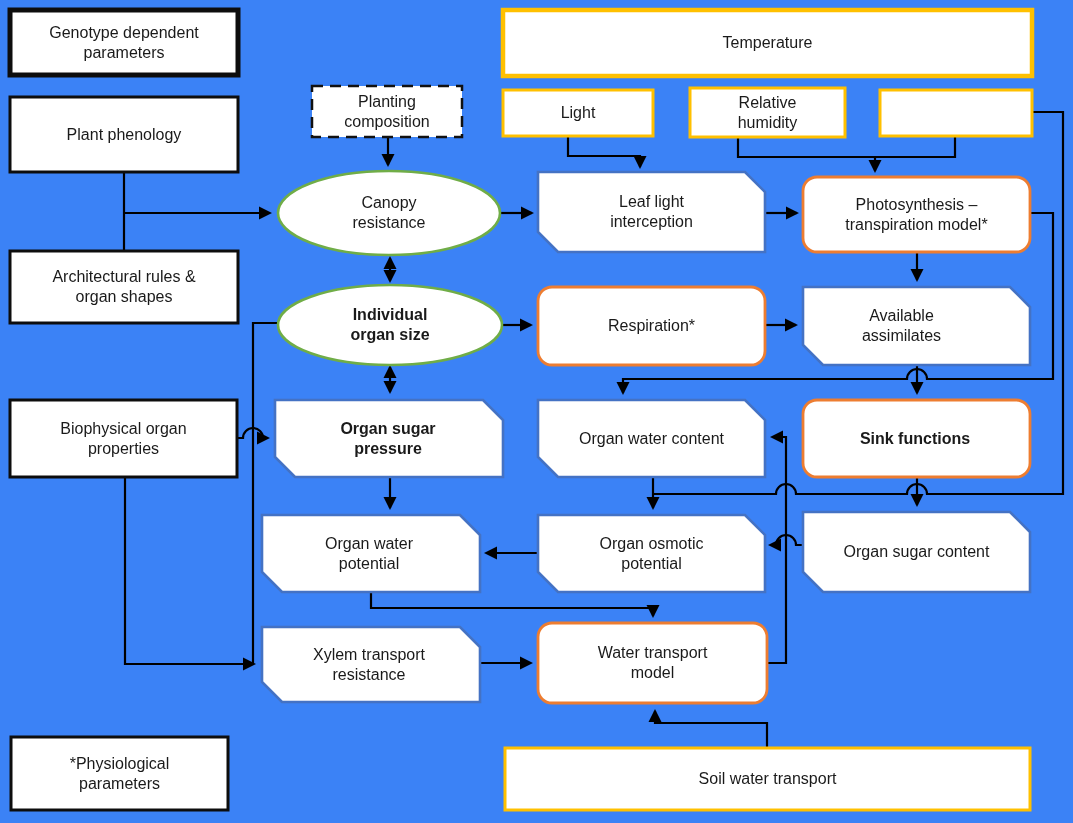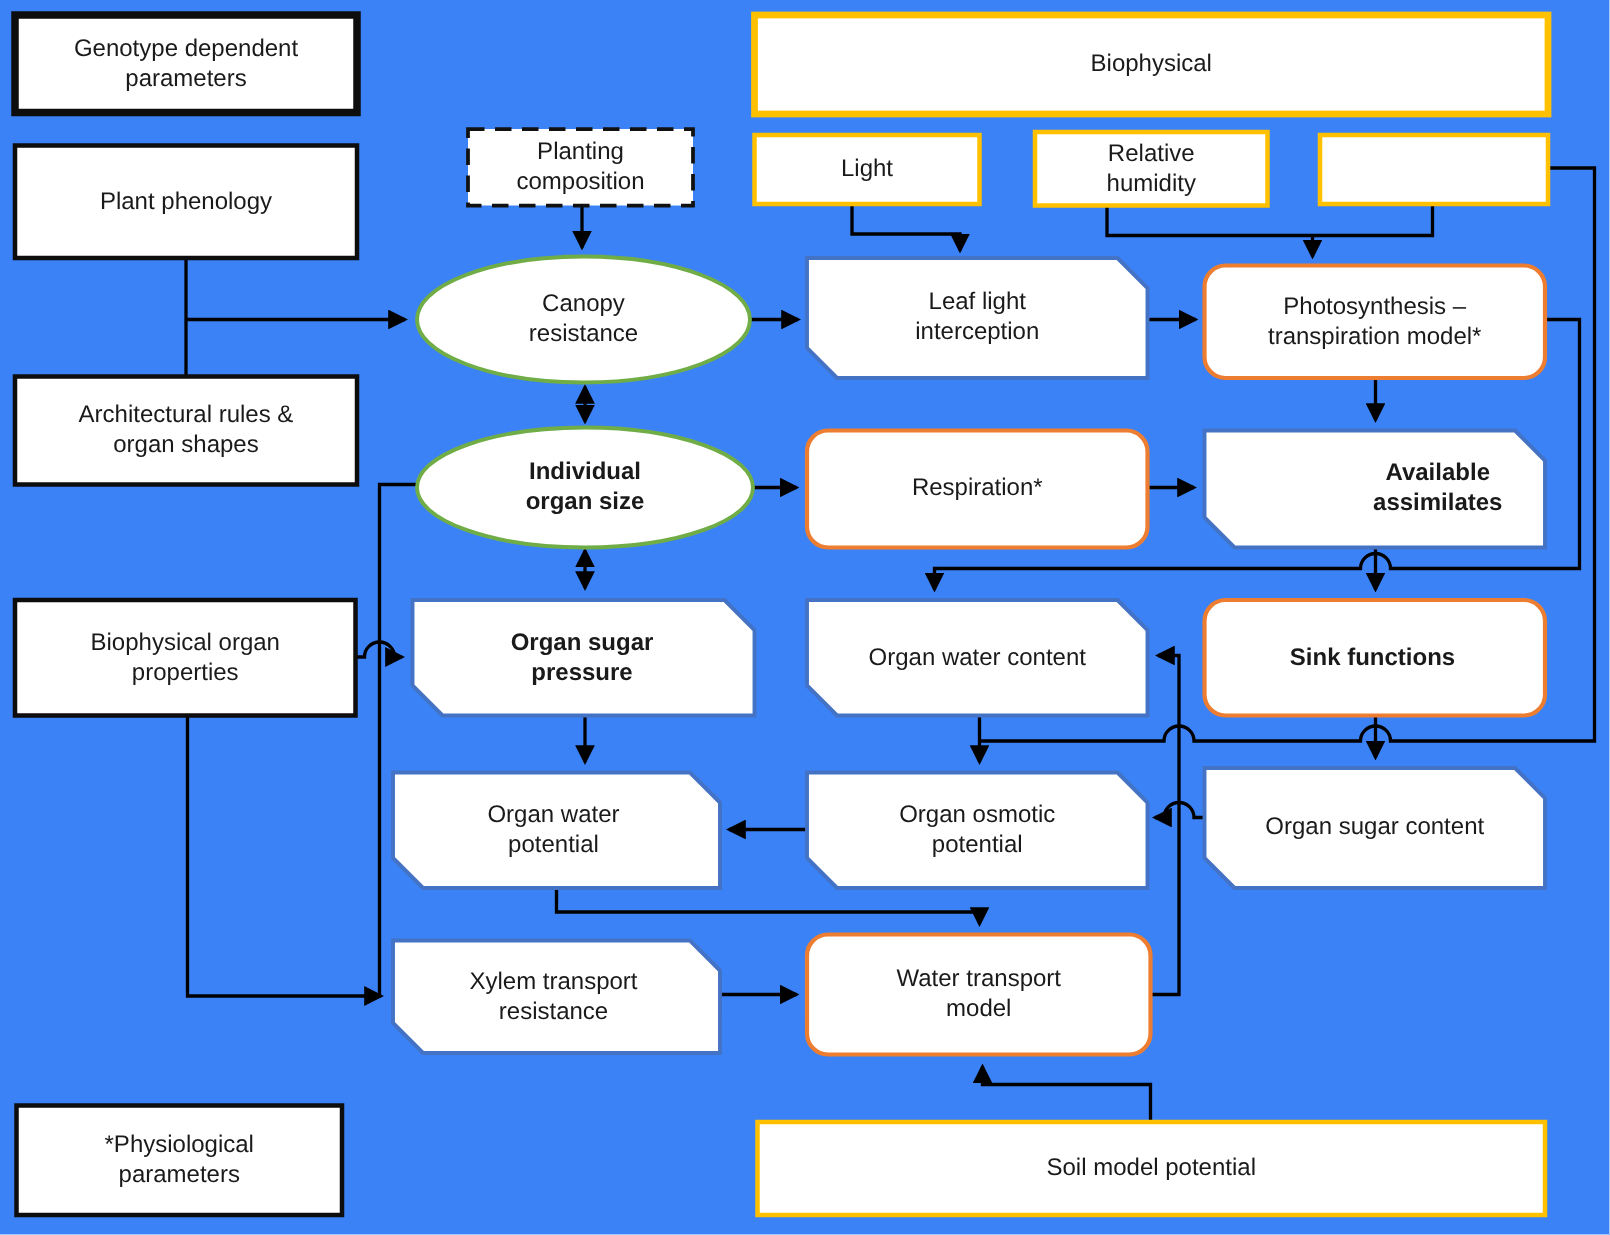--- a/index.html
+++ b/index.html
@@ -104,35 +104,35 @@
 parameters</div>
   <div class="lbl" style="left:14px;top:101px;width:220px;height:67px;">Plant phenology</div>
   <div class="lbl" style="left:14px;top:255px;width:220px;height:64px;">Architectural rules &amp;
 organ shapes</div>
   <div class="lbl" style="left:14px;top:404px;width:219px;height:69px;">Biophysical organ
 properties</div>
   <div class="lbl" style="left:15px;top:741px;width:209px;height:65px;">*Physiological
 parameters</div>
   <div class="lbl" style="left:316px;top:90px;width:142px;height:43px;">Planting
 composition</div>
-  <div class="lbl" style="left:507px;top:14px;width:521px;height:58px;">Biophysical</div>
+  <div class="lbl" style="left:507px;top:14px;width:521px;height:58px;">Temperature</div>
   <div class="lbl" style="left:507px;top:94px;width:142px;height:38px;">Light</div>
   <div class="lbl" style="left:694px;top:92px;width:147px;height:41px;">Relative
 humidity</div>
-  <div class="lbl" style="left:509px;top:752px;width:517px;height:54px;">Soil model potential</div>
+  <div class="lbl" style="left:509px;top:752px;width:517px;height:54px;">Soil water transport</div>
   <div class="lbl" style="left:300px;top:180px;width:178px;height:66px;">Canopy
 resistance</div>
   <div class="lbl bold" style="left:300px;top:292px;width:180px;height:66px;">Individual
 organ size</div>
   <div class="lbl" style="left:548px;top:182px;width:207px;height:60px;">Leaf light
 interception</div>
   <div class="lbl" style="left:810px;top:187px;width:213px;height:55px;">Photosynthesis –
 transpiration model*</div>
   <div class="lbl" style="left:548px;top:297px;width:207px;height:58px;">Respiration*</div>
-  <div class="lbl" style="left:855px;top:297px;width:207px;height:58px;font-weight:bold;">Available
+  <div class="lbl" style="left:798px;top:297px;width:207px;height:58px;">Available
 assimilates</div>
   <div class="lbl bold" style="left:287px;top:410px;width:202px;height:57px;">Organ sugar
 pressure</div>
   <div class="lbl" style="left:548px;top:410px;width:207px;height:57px;">Organ water content</div>
   <div class="lbl" style="left:813px;top:410px;width:204px;height:57px;font-weight:bold;">Sink functions</div>
   <div class="lbl" style="left:272px;top:525px;width:194px;height:57px;">Organ water
 potential</div>
   <div class="lbl" style="left:548px;top:525px;width:207px;height:57px;">Organ osmotic
 potential</div>
   <div class="lbl" style="left:813px;top:522px;width:207px;height:60px;">Organ sugar content</div>

